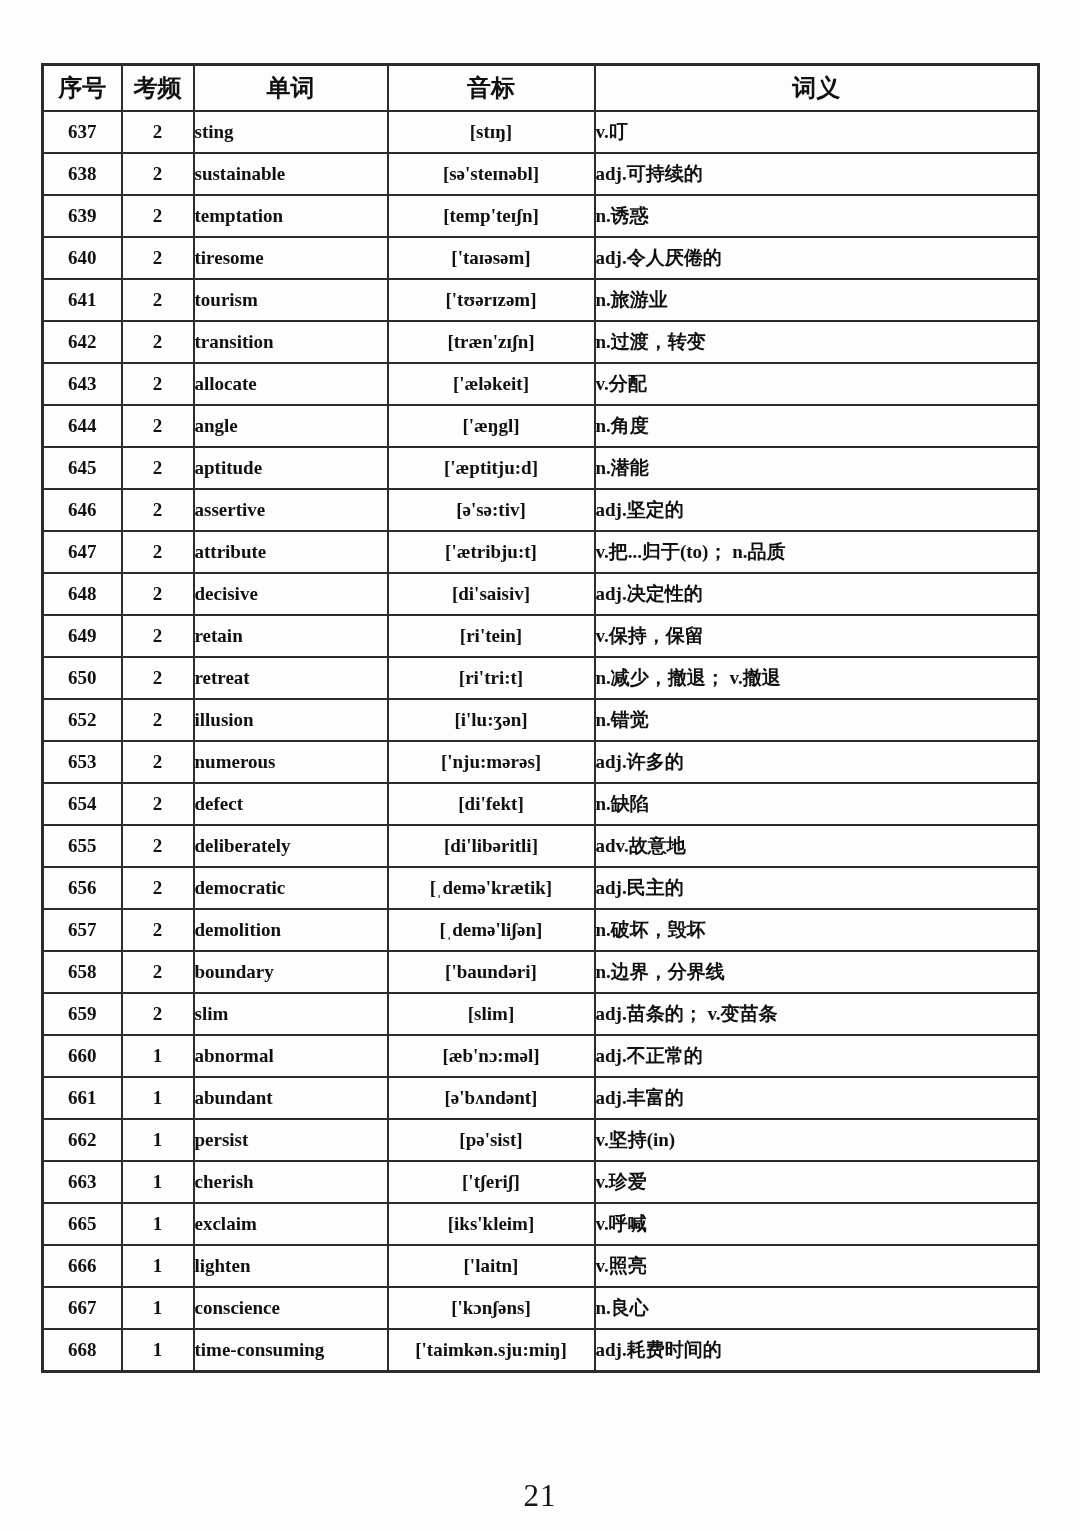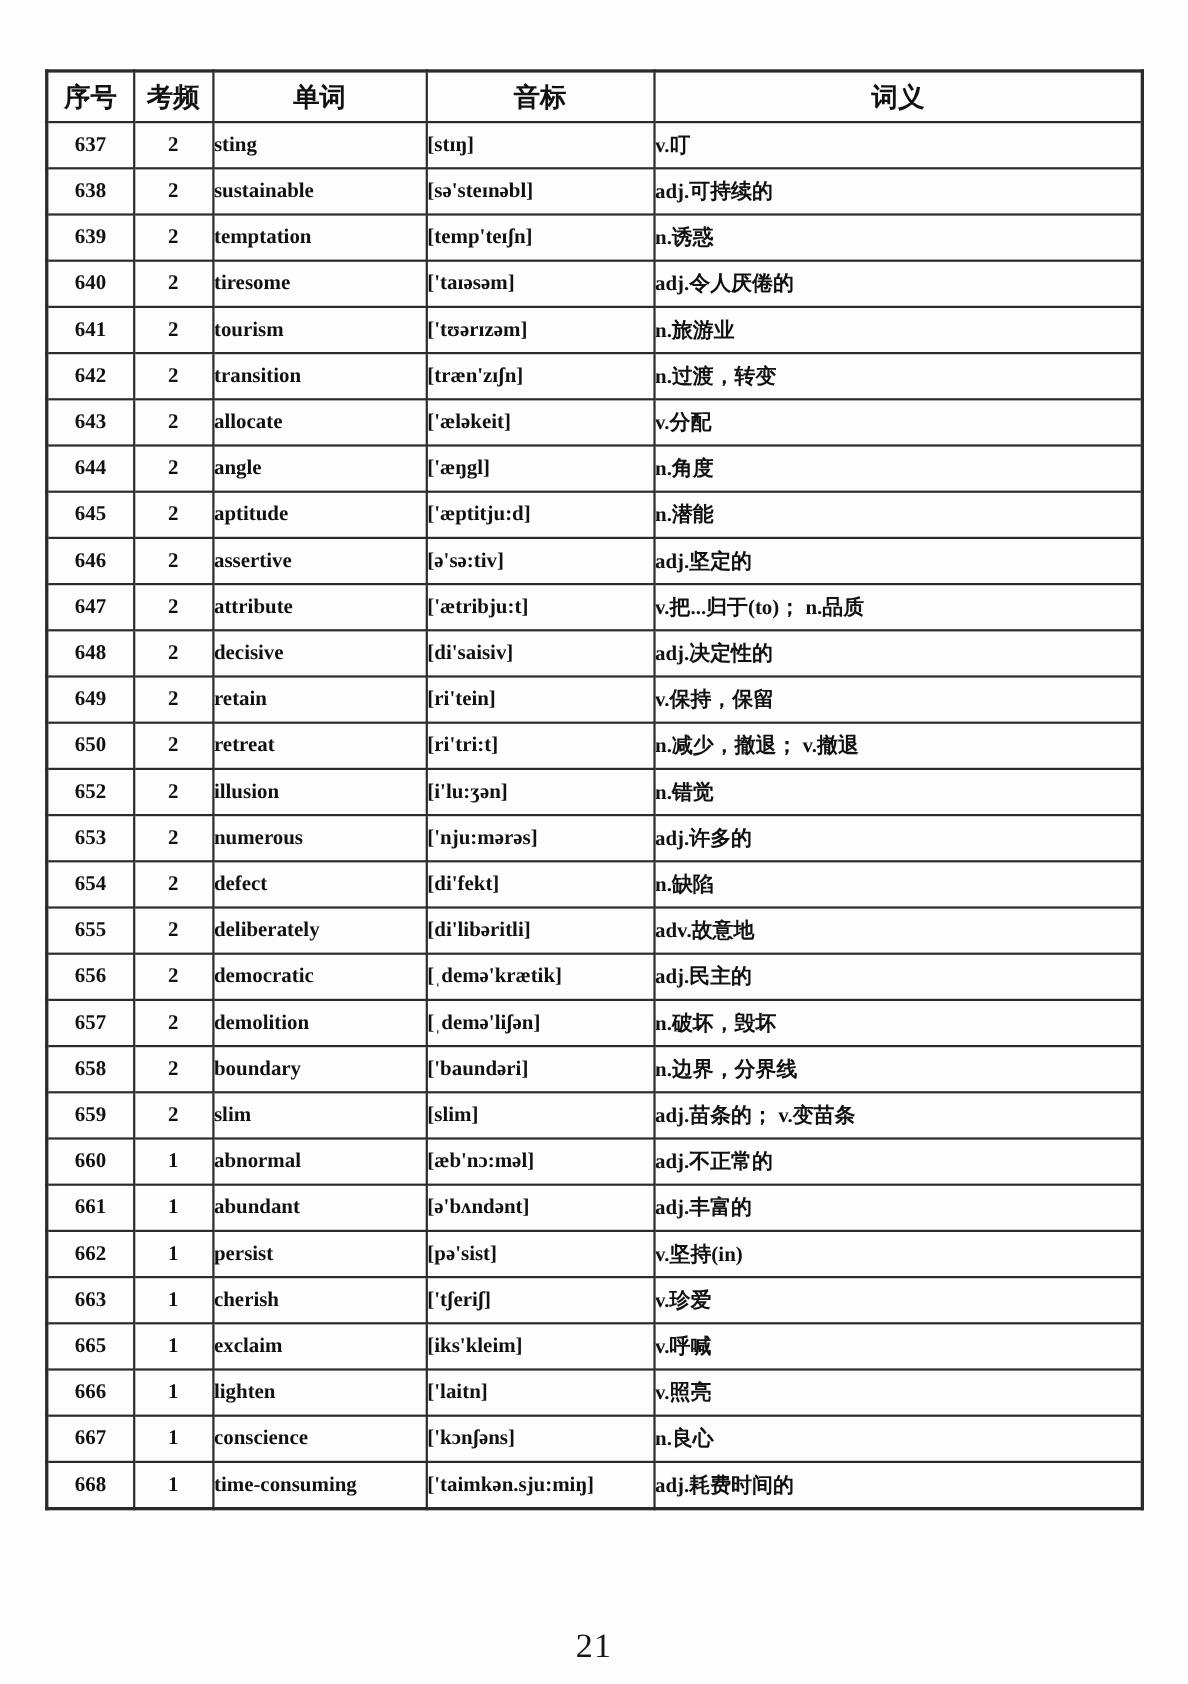--- a/index.html
+++ b/index.html
@@ -51,21 +51,21 @@
   td[data-name="frequency-cell"] {
     text-align: center;
     font-size: 20px;
   }
   td[data-name="word-cell"] {
     text-align: left;
     padding-left: 14px;
     font-family: Liberation Serif, serif;
   }
   td[data-name="phonetic-cell"] {
-    text-align: left;
+    text-align: center;
     padding-left: 10px;
   }
   td[data-name="meaning-cell"] {
     text-align: left;
     padding-left: 12px;
     margin-left: 48px;
   }
   .page-number {
     position: absolute;
     top: 1478px;

